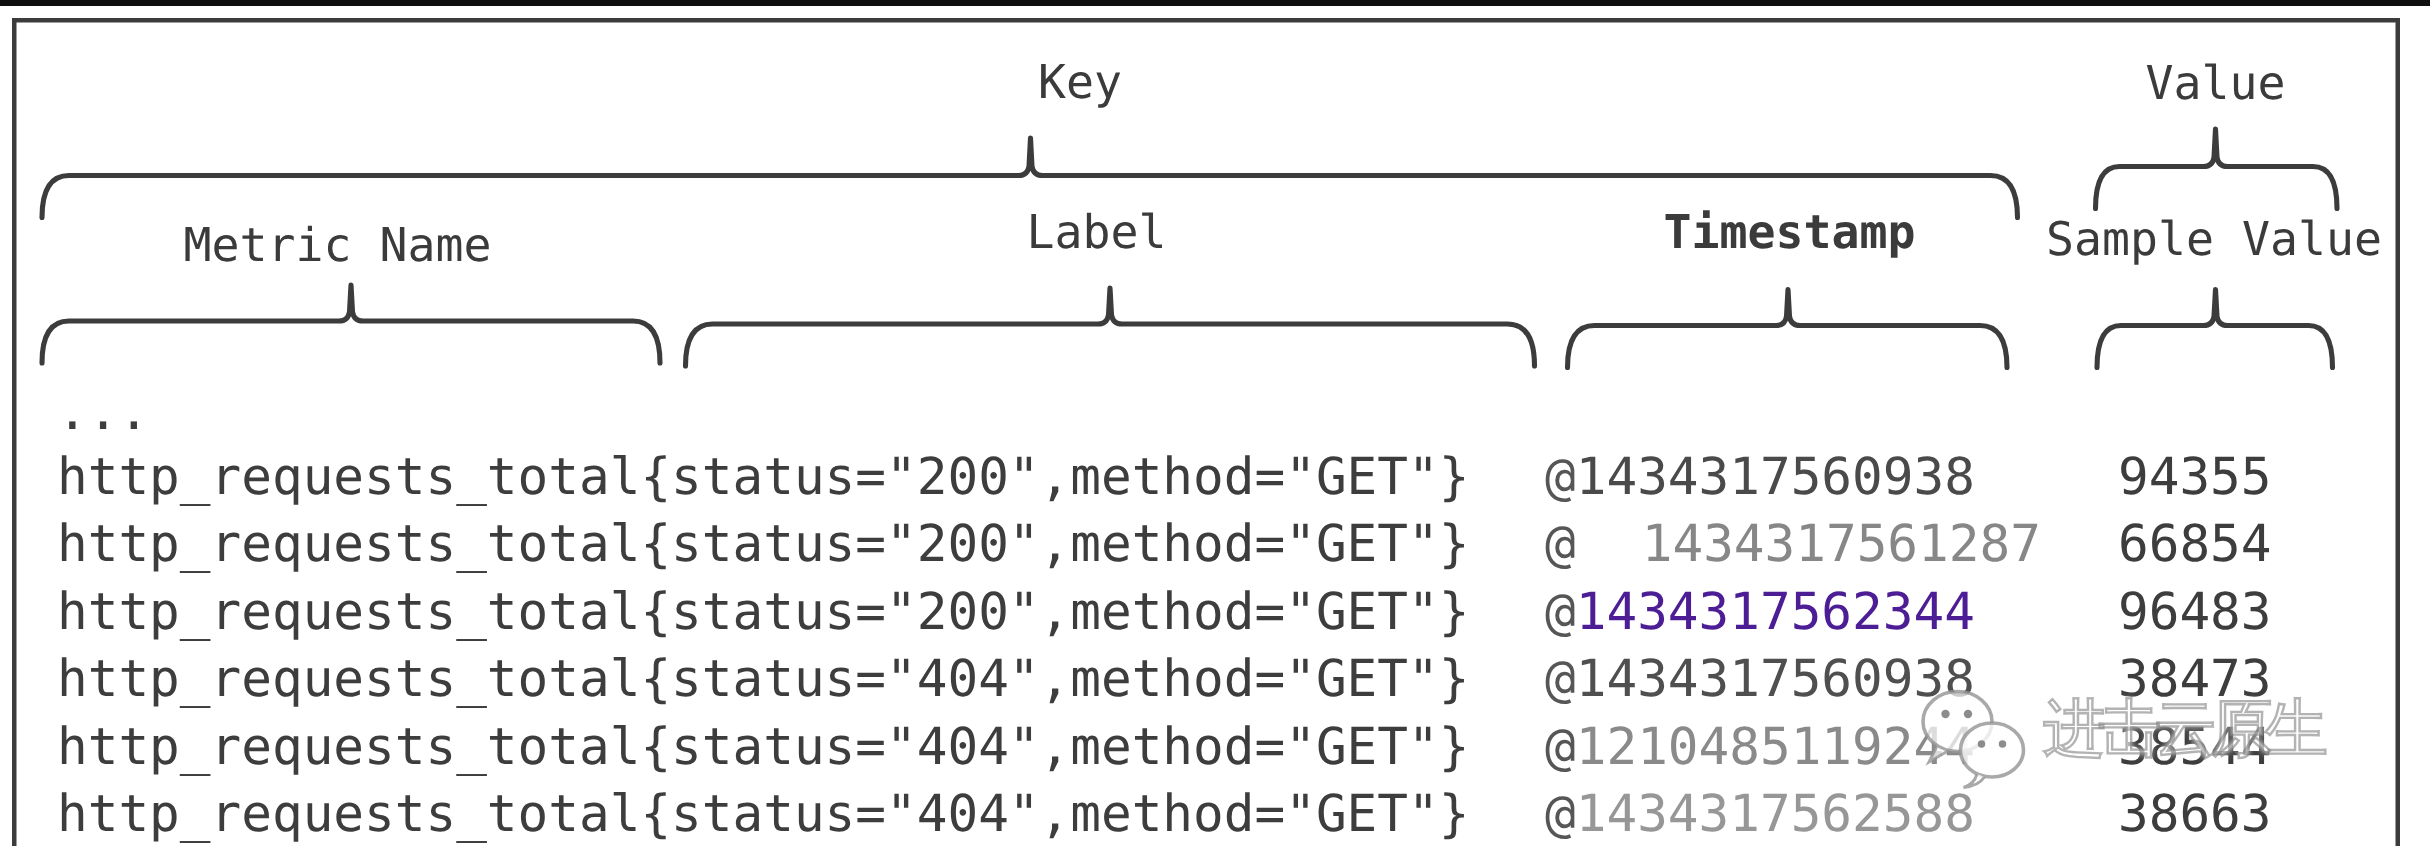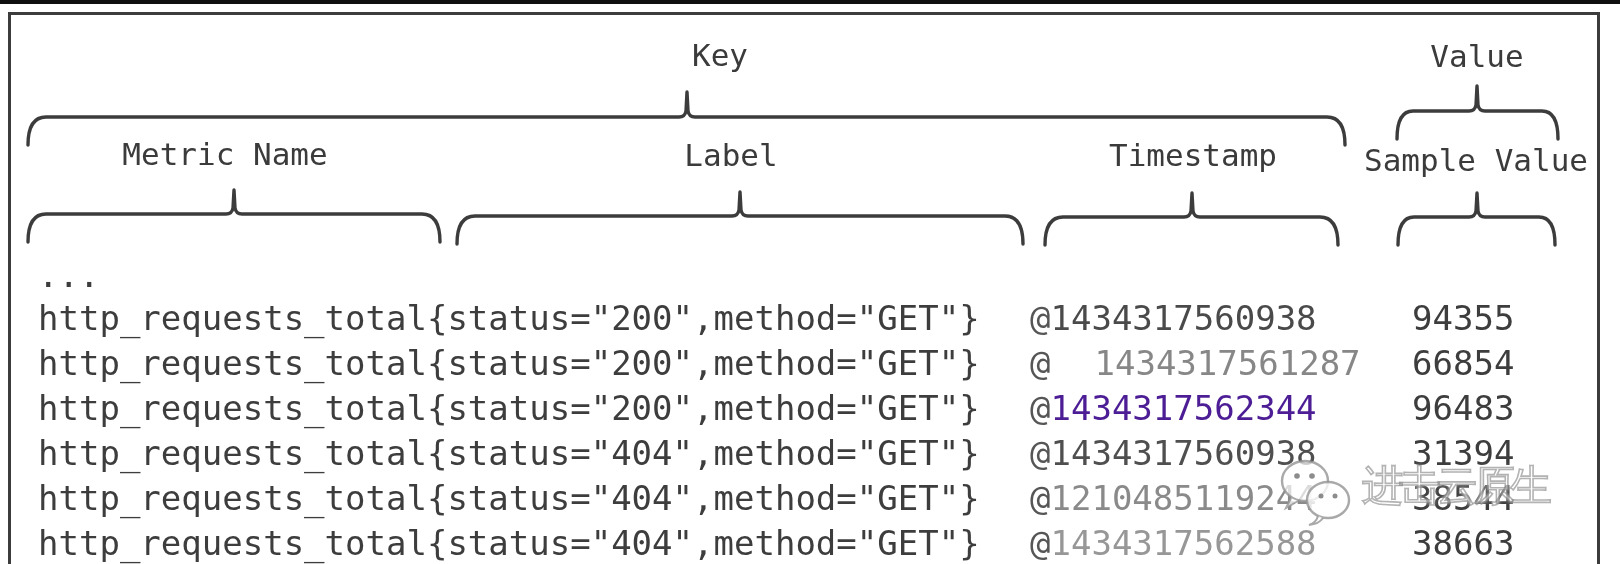--- a/index.html
+++ b/index.html
@@ -88,23 +88,23 @@
 
     <path d="M457 244 Q457 216 475 216 L732 216 Q738 216 739 210 L740 192 L741 210 Q742 216 748 216 L1005 216 Q1023 216 1023 244"></path>
 
     <path d="M1045 245 Q1045 217 1063 217 L1184 217 Q1190 217 1191 211 L1192 193 L1193 211 Q1194 217 1200 217 L1320 217 Q1338 217 1338 245"></path>
 
     <path d="M1398 245 Q1398 217 1414 217 L1469 217 Q1475 217 1476 211 L1477 193 L1478 211 Q1479 217 1485 217 L1539 217 Q1555 217 1555 245"></path>
   </svg>
 
   <div class="hdr" style="left:687px; top:37px;margin-left:33px;">Key</div>
   <div class="hdr" style="left:1477px; top:38px;">Value</div>
-  <div class="hdr" style="left:225px; top:136px;">Metric Name</div>
+  <div class="hdr" style="left:225px; top:146px;">Metric Name</div>
   <div class="hdr" style="left:731px; top:137px;">Label</div>
-  <div class="hdr" style="left:1193px; top:137px;">Timestamp</div>
+  <div class="hdr" style="left:1193px; top:137px;font-weight:bold;">Timestamp</div>
   <div class="hdr" style="left:1476px; top:142px;">Sample Value</div>
 
   <div class="row" style="top:253px;">
     <span class="cell metric">...</span>
   </div>
 
   <div class="row" style="top:296px;">
     <span class="cell metric">http_requests_total{status="200",method="GET"}</span>
     <span class="cell ts"><span class="at-sign">@</span><span class="ts-digits" style="color: rgb(74, 74, 74);">1434317560938</span></span>
     <span class="cell val">94355</span>
@@ -118,21 +118,21 @@
 
   <div class="row" style="top:386px;">
     <span class="cell metric">http_requests_total{status="200",method="GET"}</span>
     <span class="cell ts"><span class="at-sign">@</span><span class="ts-digits" style="color: #4c1d95;">1434317562344</span></span>
     <span class="cell val">96483</span>
   </div>
 
   <div class="row" style="top:431px;">
     <span class="cell metric">http_requests_total{status="404",method="GET"}</span>
     <span class="cell ts"><span class="at-sign">@</span><span class="ts-digits" style="color: rgb(79, 79, 79);">1434317560938</span></span>
-    <span class="cell val">31394</span>
+    <span class="cell val">38473</span>
   </div>
 
   <div class="row" style="top:476px;">
     <span class="cell metric">http_requests_total{status="404",method="GET"}</span>
     <span class="cell ts"><span class="at-sign">@</span><span class="ts-digits" style="color: rgb(138, 138, 138);">1210485119244</span></span>
     <span class="cell val">38544</span>
   </div>
 
   <div class="row" style="top:521px;">
     <span class="cell metric">http_requests_total{status="404",method="GET"}</span>

